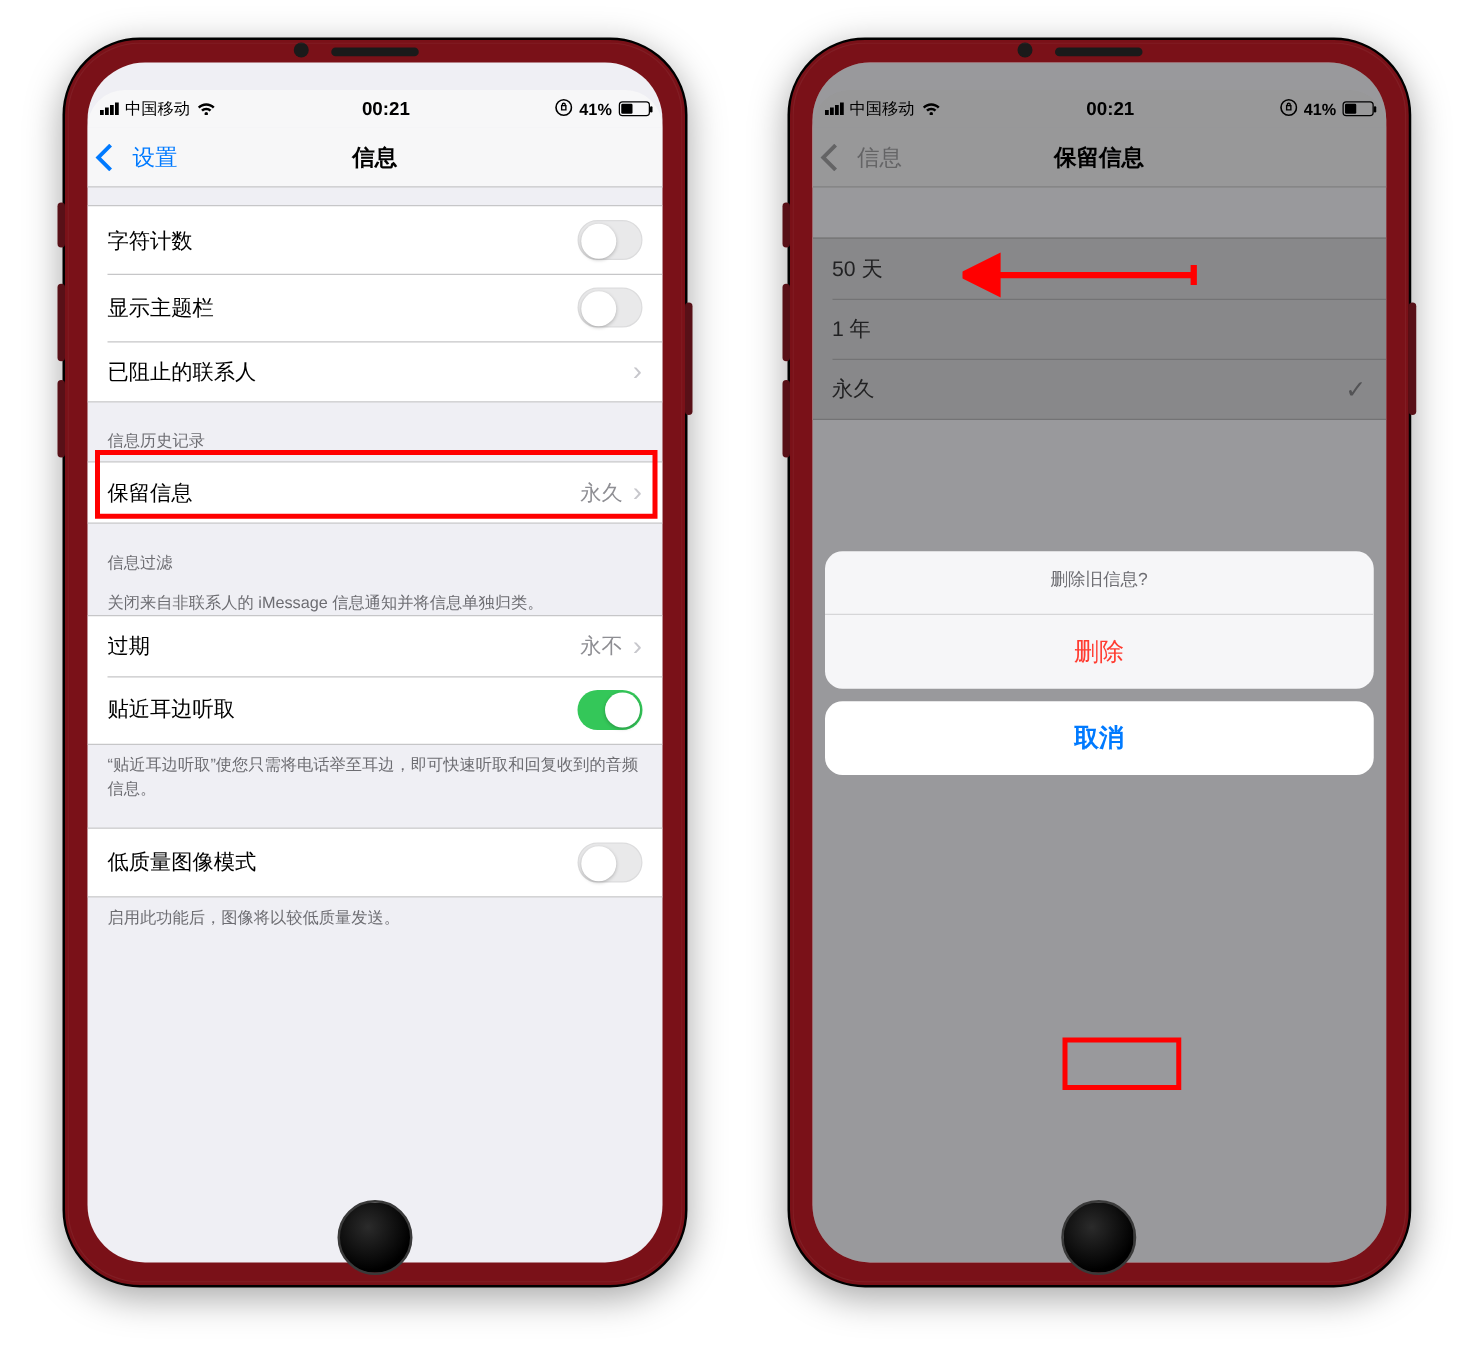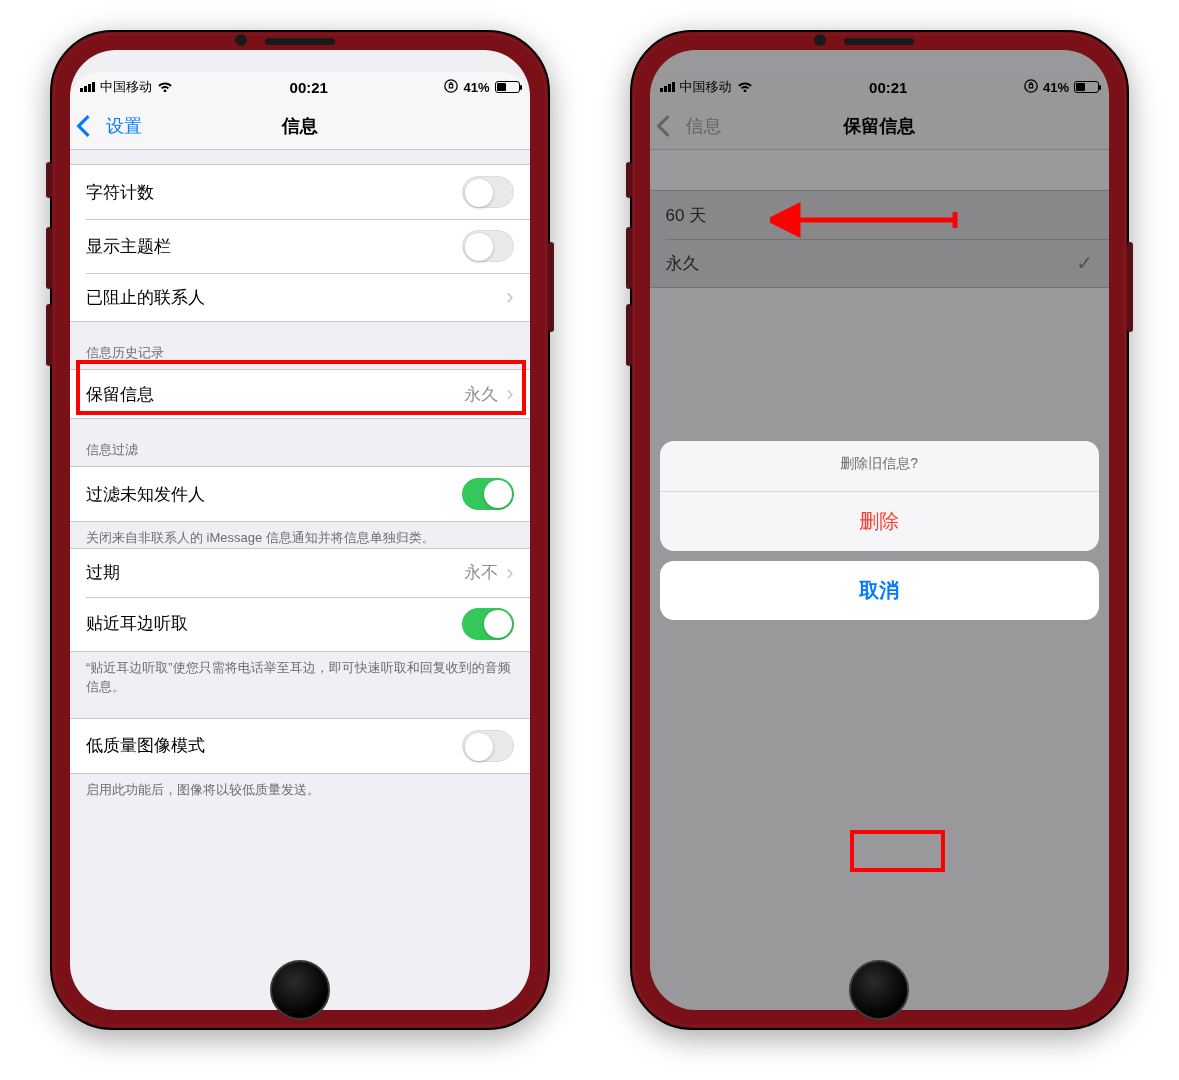--- a/index.html
+++ b/index.html
@@ -256,28 +256,20 @@
           <li>
             <span>保留信息</span>
             <span class="cell-right">
               <span>永久</span>
               <span class="chev">›</span>
             </span>
           </li>
         </ul>
 
         <div class="group-label">信息过滤</div>
-        <ul class="cells">
-          <li>
-            <span>过滤未知发件人</span>
-            <span class="switch on">
-                <span class="knob"></span>
-              </span>
-          </li>
-        </ul>
         <div class="group-footer">关闭来自非联系人的 iMessage 信息通知并将信息单独归类。</div>
 
         <ul class="cells">
           <li>
             <span>过期</span>
             <span class="cell-right">
               <span>永不</span>
               <span class="chev">›</span>
             </span>
           </li>
@@ -357,21 +349,24 @@
               <path fill="#9a9a9d" d="M10 0L0 10l10 10 2-2-8-8 8-8z"></path>
             </svg>
           <span>信息</span>
         </div>
         <span>保留信息</span>
       </div>
 
       <div class="content">
         <ul class="cells" style="margin-top:40px">
           <li>
-            <span>60 天</span>
+            <span>50 天</span>
+          </li>
+          <li>
+            <span>1 年</span>
           </li>
           <li>
             <span>永久</span>
             <span class="check">✓</span>
           </li>
         </ul>
       </div>
 
       <div class="sheet-backdrop">
         <div class="sheet">

